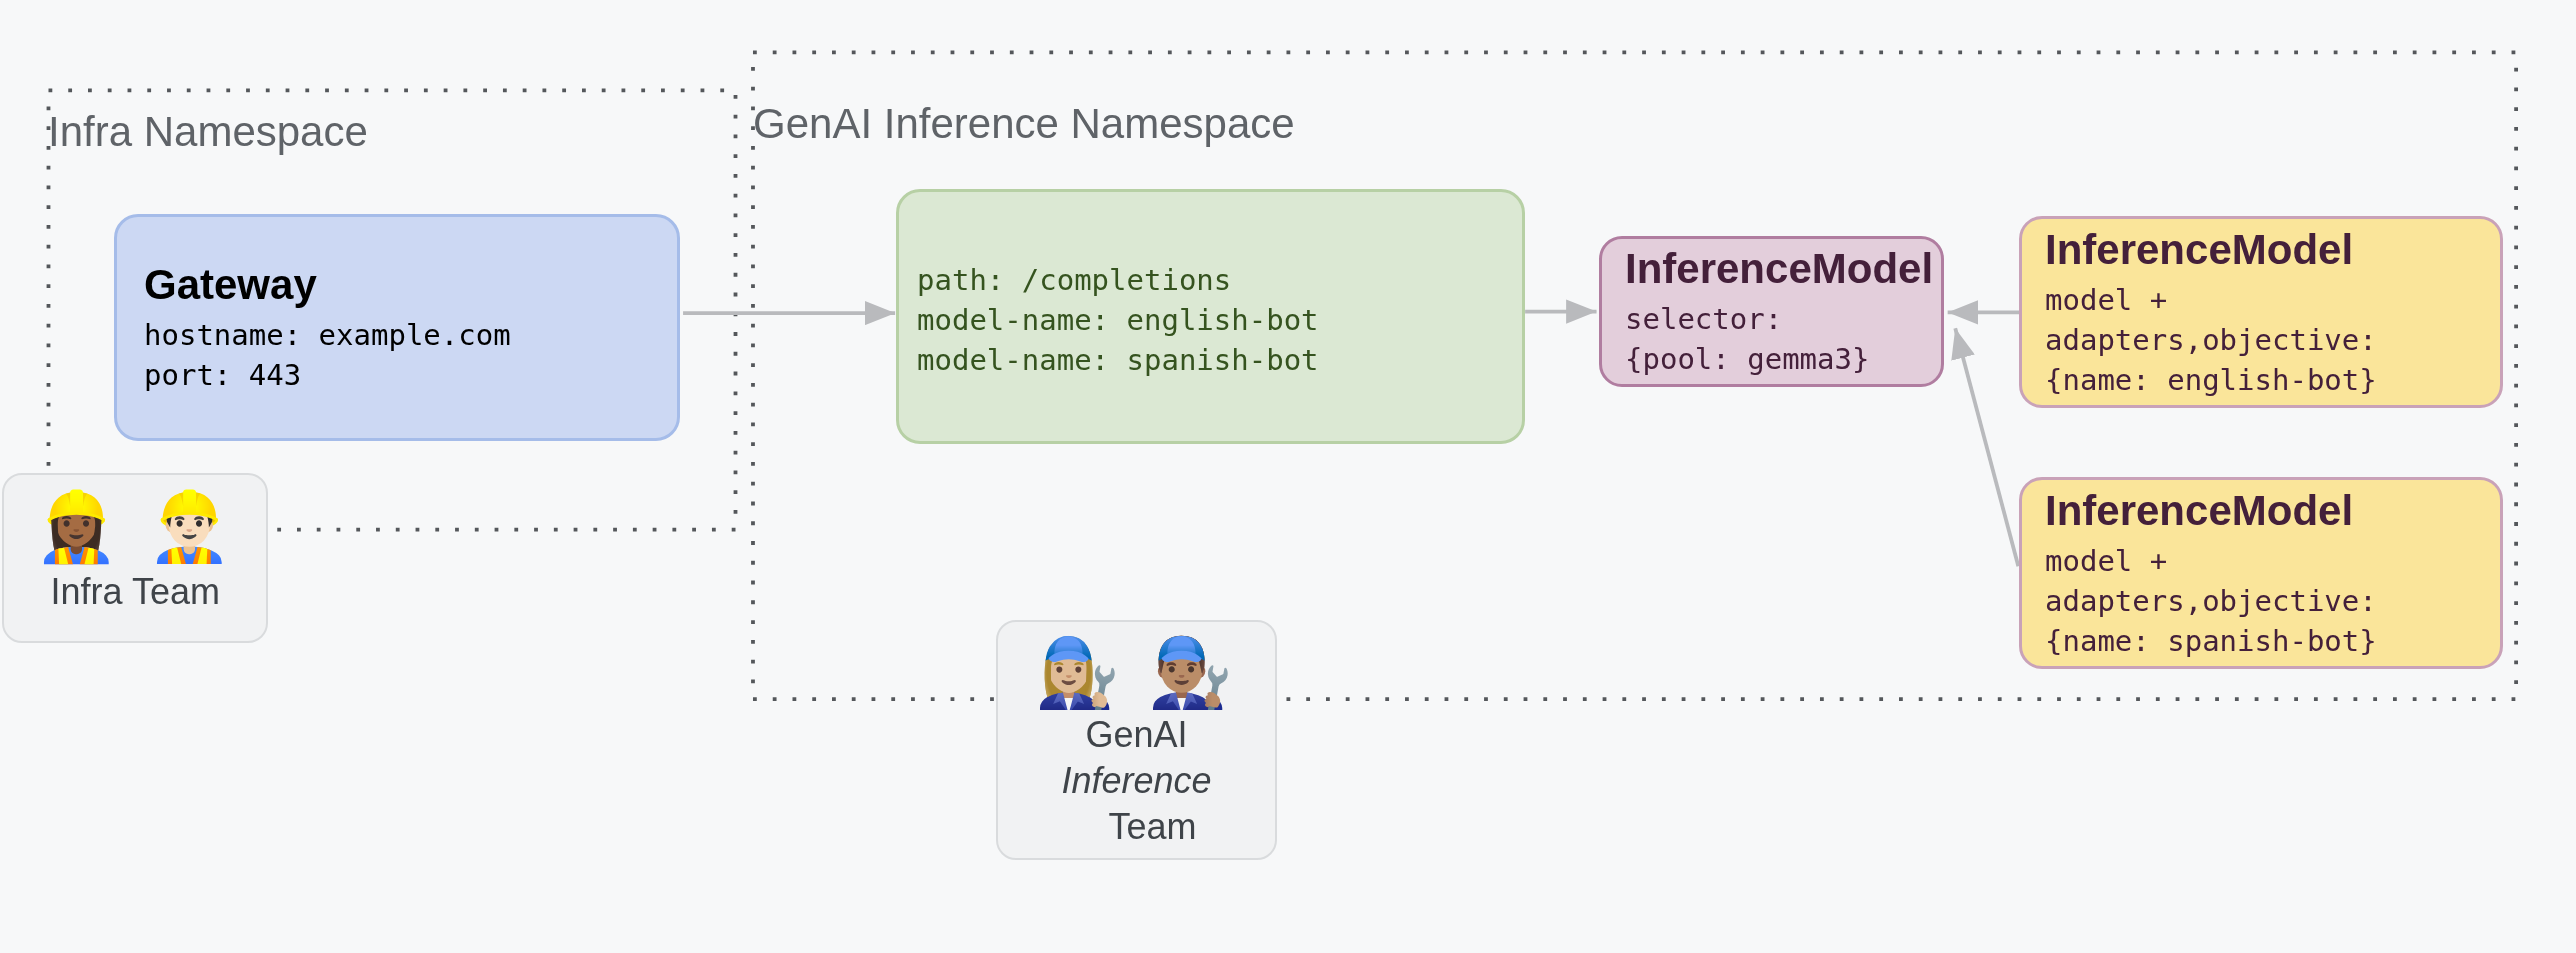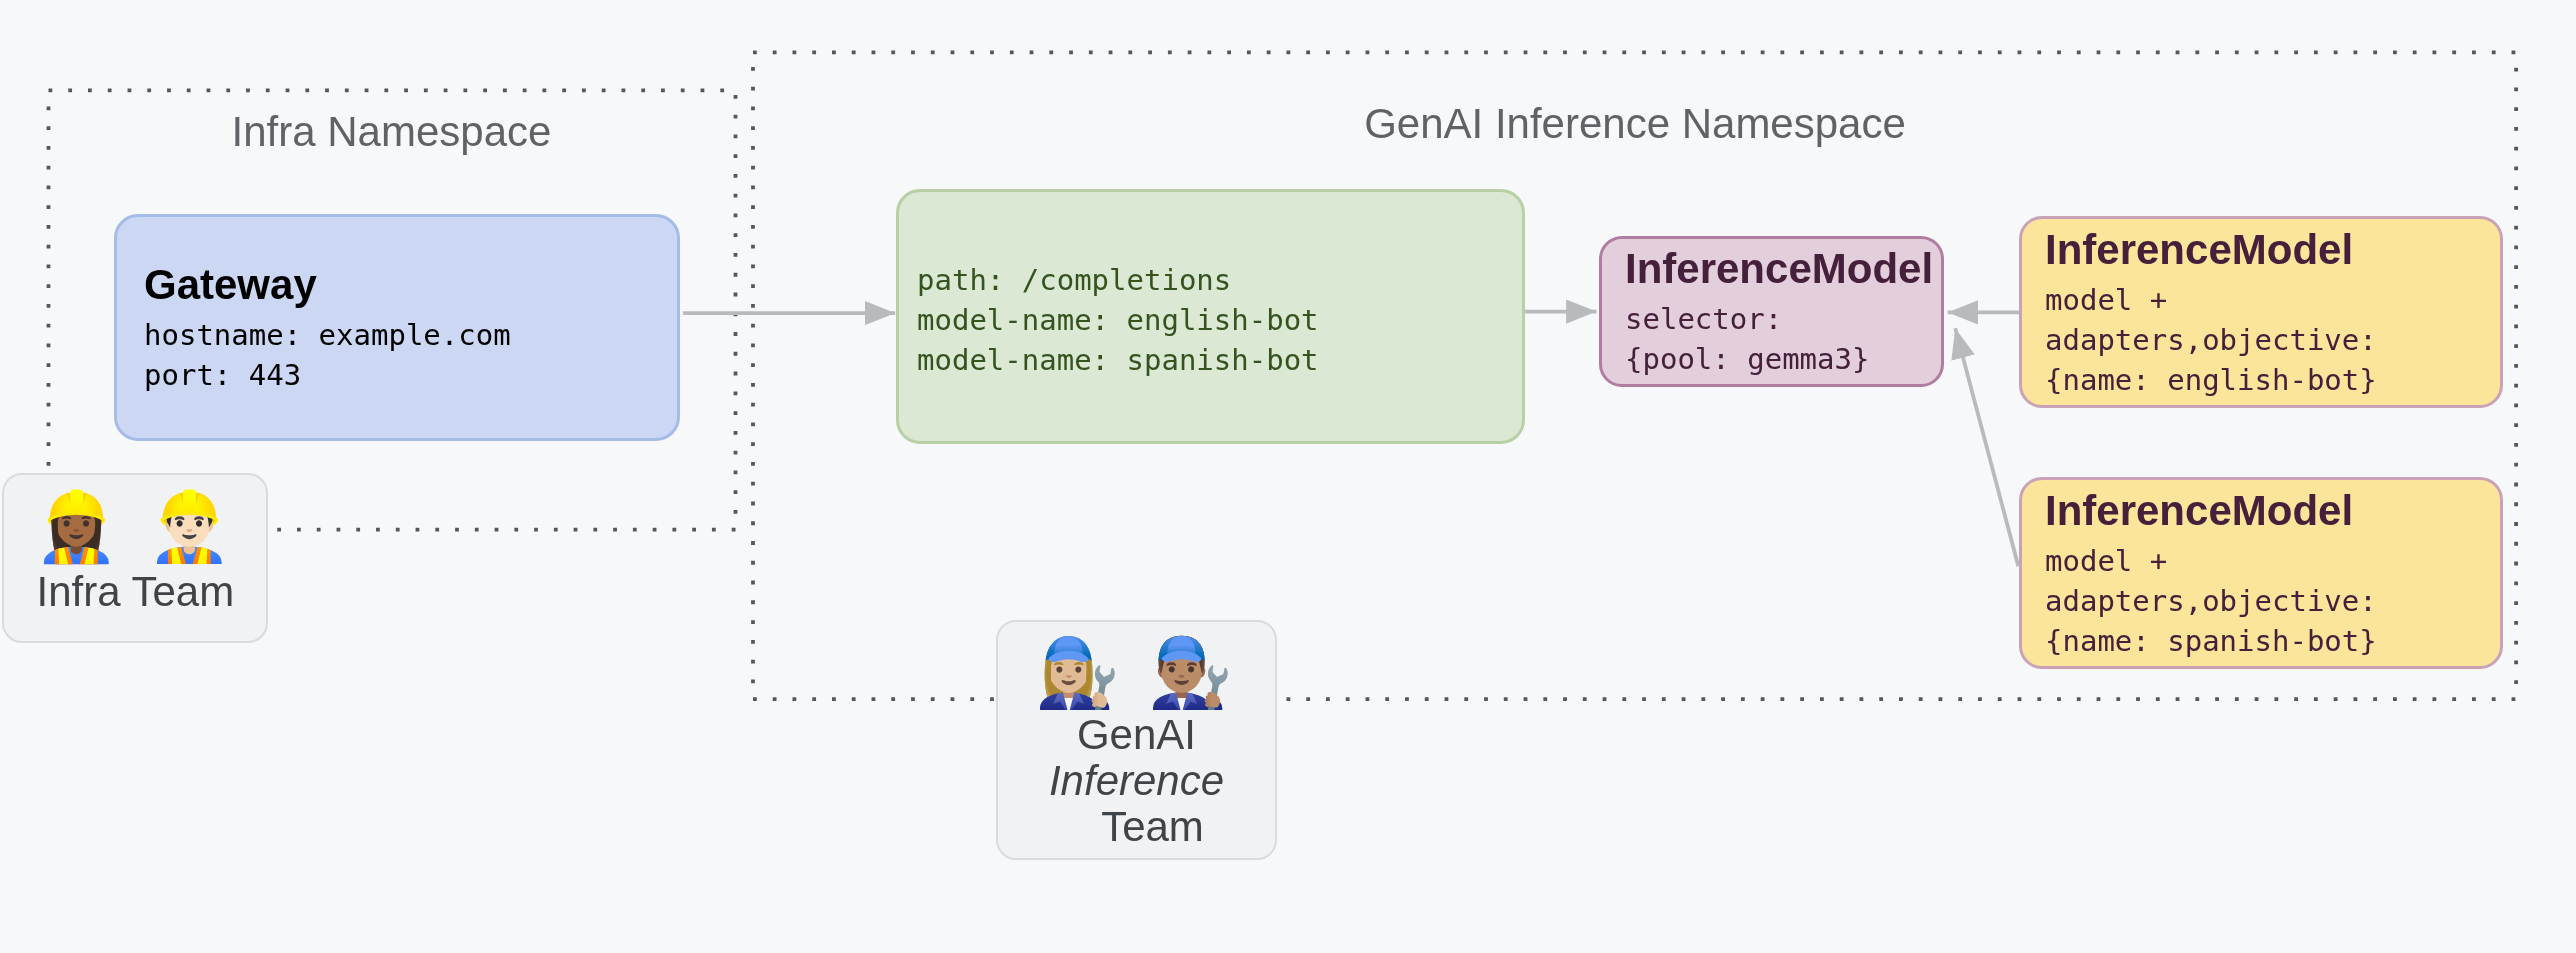--- a/index.html
+++ b/index.html
@@ -3,21 +3,21 @@
 <meta charset="utf-8">
 <style>
   html,body{margin:0;padding:0;background:#f7f8f9;}
   #canvas{
     position:relative;width:2576px;height:953px;background:#f7f8f9;
     overflow:hidden;font-family:"Liberation Sans",sans-serif;
   }
   #wires{position:absolute;left:0;top:0;width:2576px;height:953px;}
 
   .ns-title{
-    position:absolute;font-size:42px;color:#5f6368;text-align:center;
+    position:absolute;font-size:42px;color:#5f6368;
     white-space:nowrap;
   }
   .ns-title.infra{left:48px;top:108px;width:687px;}
   .ns-title.genai{left:753px;top:100px;width:1764px;}
 
   .node{
     position:absolute;box-sizing:border-box;border-radius:24px;
     display:flex;flex-direction:column;justify-content:center;
   }
   .node-title{font-size:42px;font-weight:bold;line-height:49px;white-space:nowrap;}
@@ -39,21 +39,21 @@
     padding-left:23px;background:#fae59a;border:3px solid #c9a2b8;color:#44203a;}
 
   .team{
     position:absolute;box-sizing:border-box;background:#f1f2f3;
     border:2.3px solid #d9dbdd;border-radius:20px;color:#3f4449;
     display:flex;flex-direction:column;align-items:center;
   }
   .team.infra{left:2.3px;top:473px;width:266px;height:170px;padding-top:12px;}
   .team.genai{left:996px;top:620px;width:281px;height:240px;padding-top:10.6px;}
   .team-emojis{font-size:68px;line-height:78px;letter-spacing:4.6px;white-space:nowrap;}
-  .team-label{font-size:42px;line-height:44px;text-align:right;margin-top:4.6px;white-space:nowrap;}
+  .team-label{font-size:36px;line-height:44px;text-align:right;margin-top:4.6px;white-space:nowrap;}
   .team.genai .team-label{margin-top:1.5px;line-height:46px;}
 </style>
 </head>
 <body>
 
 <div id="canvas">
 
   <svg id="wires" viewBox="0 0 3388 1254" xmlns="http://www.w3.org/2000/svg">
     <defs>
       <marker id="ah" markerUnits="userSpaceOnUse" markerWidth="40" markerHeight="32" refX="40" refY="16" orient="auto">

